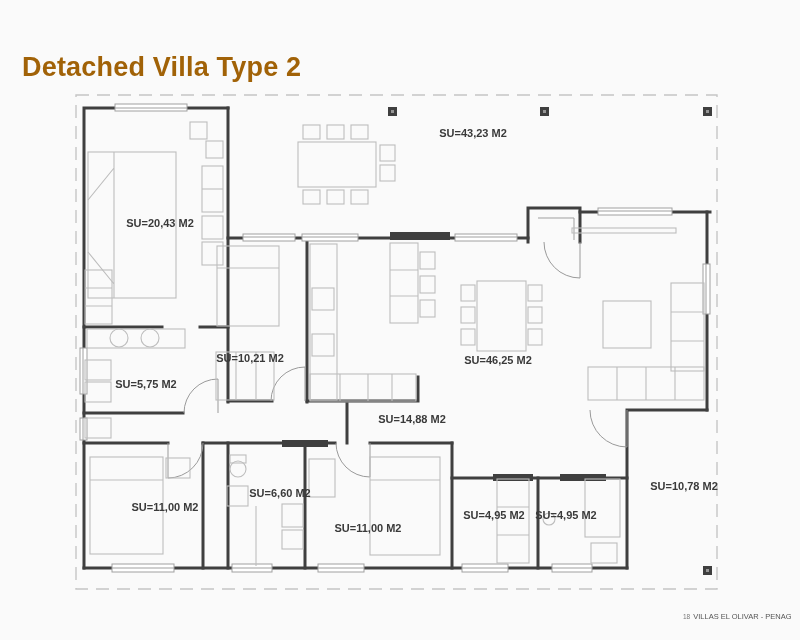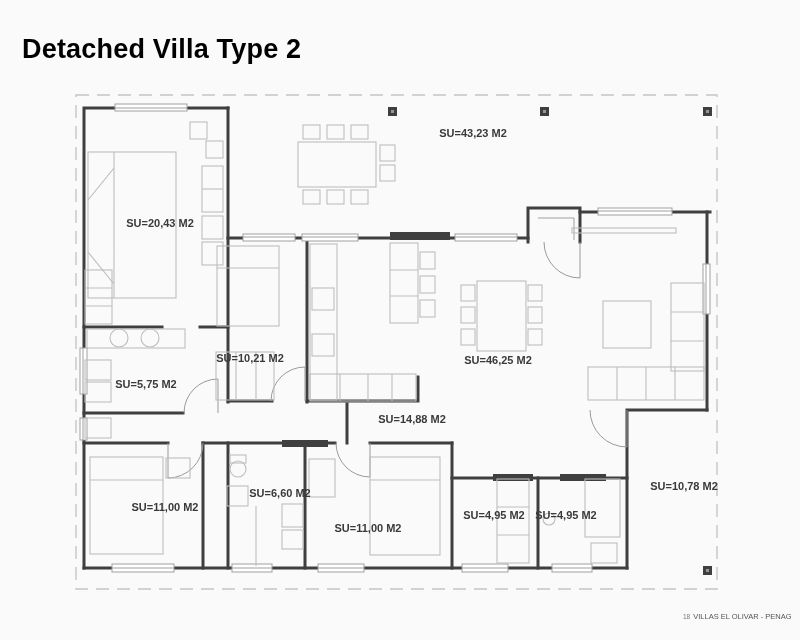--- a/index.html
+++ b/index.html
@@ -1,19 +1,19 @@
 <!DOCTYPE html>
 <html><head>
 <meta charset="utf-8">
 <style>
   html,body{margin:0;padding:0;background:#fafafa;}
   .stage{position:relative;width:800px;height:640px;background:#fafafa;overflow:hidden;
          font-family:"Liberation Sans",sans-serif;}
-  .title{position:absolute;left:22px;top:34px;font-size:27px;font-weight:bold;
-         color:#000000;letter-spacing:.2px;}
+  .title{position:absolute;left:22px;top:52px;font-size:27px;font-weight:bold;
+         color:#a16207;letter-spacing:.2px;}
   .plan-svg{position:absolute;left:0;top:0;}
   .bound{fill:none;stroke:#c5c5c5;stroke-width:1.4;stroke-dasharray:13 8;}
   .wall{fill:none;stroke:#3f3f3f;stroke-width:3;stroke-linecap:square;}
   .thin{fill:none;stroke:#9f9f9f;stroke-width:1;}
   .furn{fill:none;stroke:#bdbdbd;stroke-width:1.1;}
   .win{fill:#ffffff;stroke:#a0a0a0;stroke-width:1;}
   .winseg{fill:#3f3f3f;stroke:none;}
   .arc{fill:none;stroke:#9a9a9a;stroke-width:1;}
   .pillar{fill:#3f3f3f;}
   .pillar-core{fill:#969696;}

